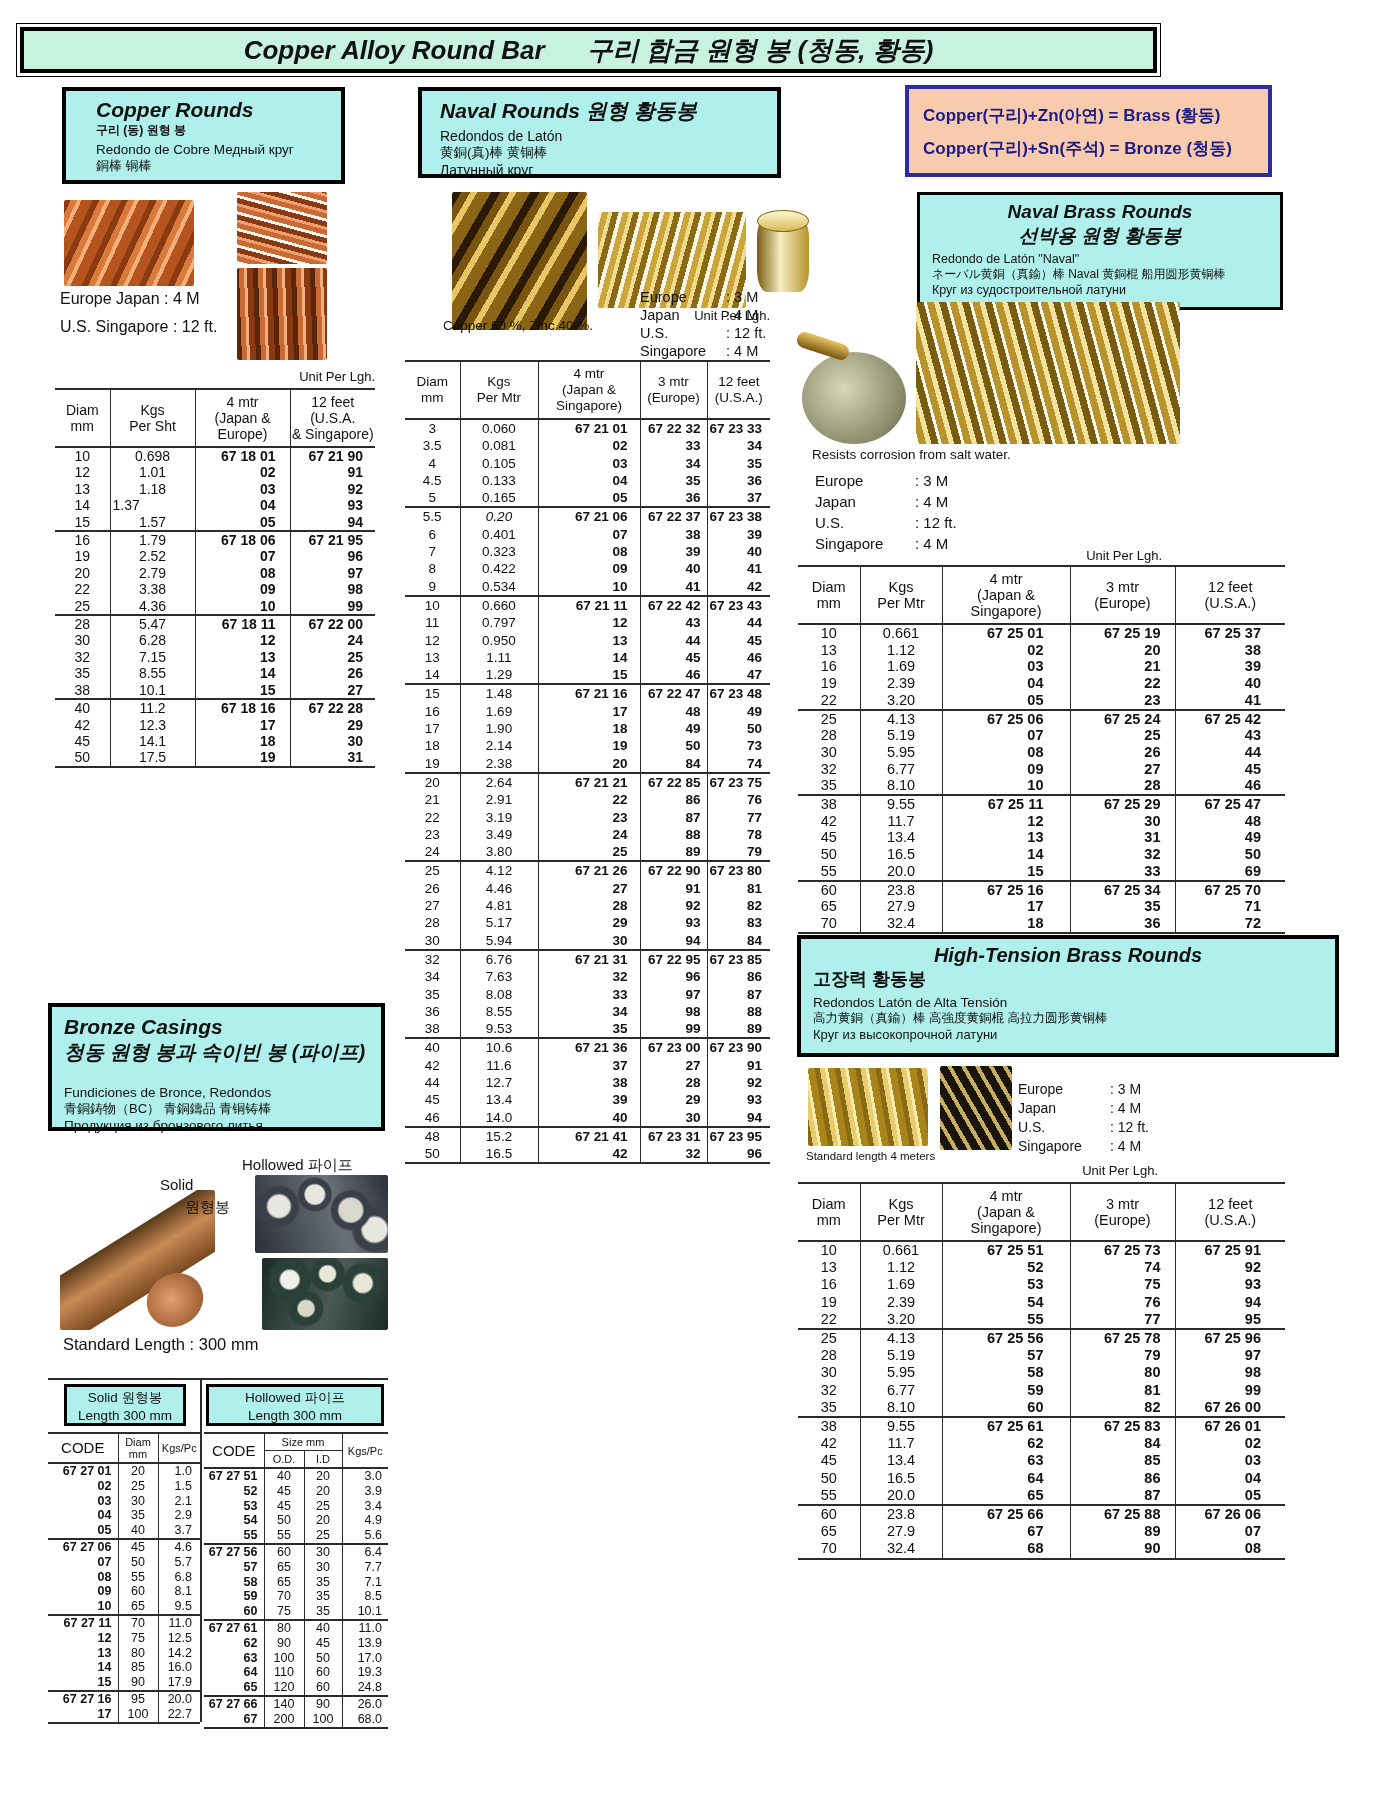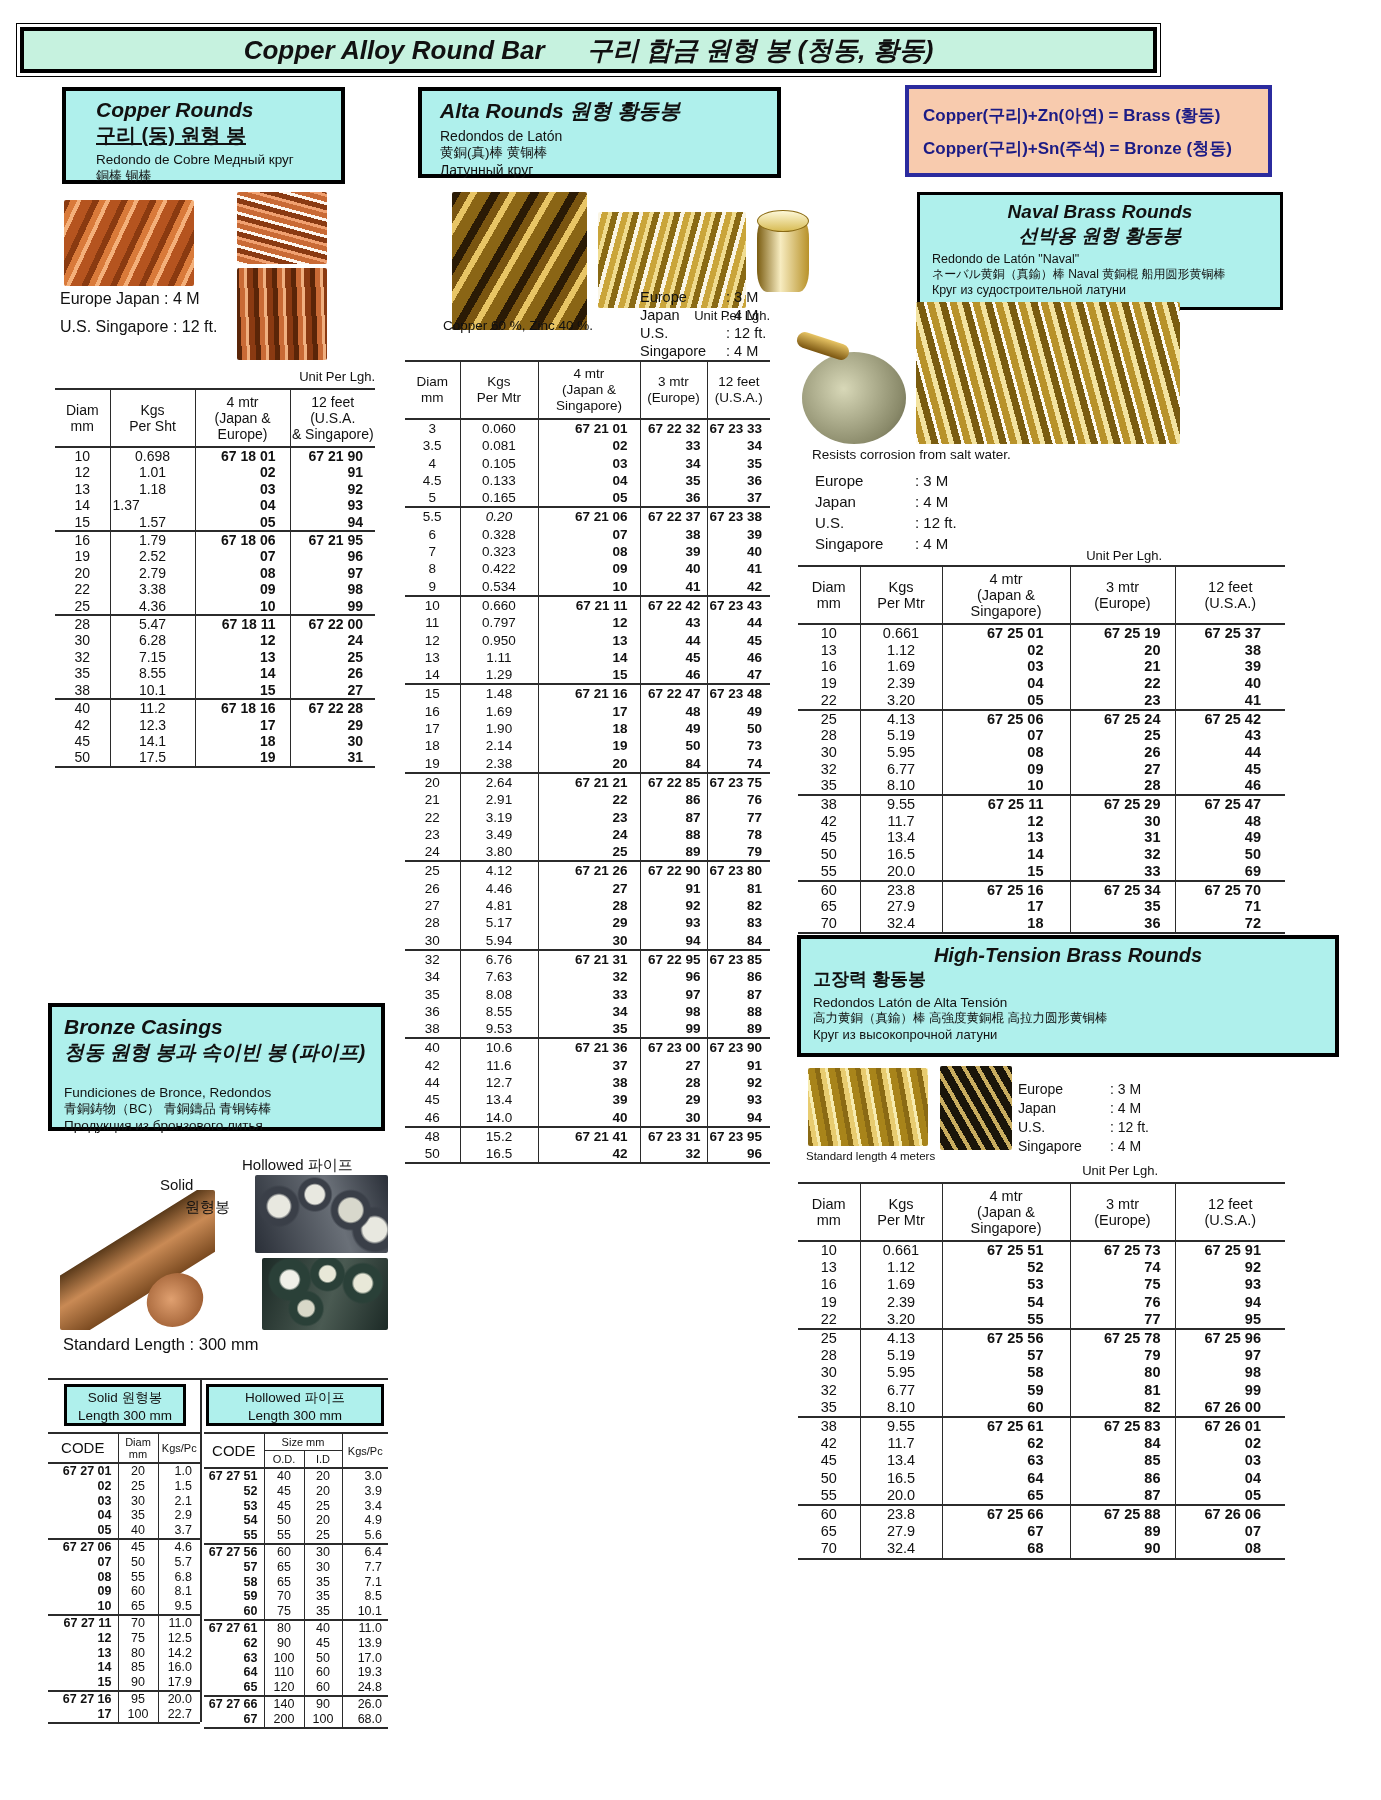--- a/index.html
+++ b/index.html
@@ -86,21 +86,21 @@
 
 <div id="page">
 
   <div class="abs titlebar">
     <span>Copper  Alloy  Round Bar</span>
     <span>구리 합금 원형 봉 (청동, 황동)</span>
   </div>
 
   <div class="abs hdrbox" style="left:62px;top:87px;width:283px;height:97px;padding:7px 0 0 30px;">
     <div class="h-en" style="font-size:21px;">Copper Rounds</div>
-    <div class="h-ko" style="font-size:20px;text-decoration:underline;">구리 (동) 원형 봉</div>
+    <div class="h-ko" style="font-size:12px;">구리 (동) 원형 봉</div>
     <div class="h-sm" style="font-size:13.5px;margin-top:3px;">Redondo de Cobre    Медный круг</div>
     <div class="h-sm" style="font-size:13px;">銅棒        铜棒</div>
   </div>
   <div class="abs photo ph-copper-a" style="left:64px;top:200px;width:130px;height:86px;"></div>
   <div class="abs photo ph-copper-b" style="left:237px;top:192px;width:90px;height:72px;"></div>
   <div class="abs photo ph-copper-c" style="left:237px;top:268px;width:90px;height:92px;"></div>
   <div class="abs" style="left:60px;top:290px;font-size:16px;">Europe  Japan : 4 M</div>
   <div class="abs" style="left:60px;top:318px;font-size:16px;">U.S.  Singapore : 12 ft.</div>
   <div class="abs unitnote" style="left:255px;top:369px;width:120px;">Unit Per Lgh.</div>
   <div class="abs dtable t-copper" style="left:55px;top:388px;">
@@ -489,21 +489,21 @@
             <td style="text-align: right; padding-right: 6px; font-weight: bold;">67</td>
             <td style="text-align: center;">200</td>
             <td style="text-align: center;">100</td>
             <td style="text-align: right; padding-right: 6px;">68.0</td>
           </tr>
         </tbody>
       </table>
     </div>
 
   <div class="abs hdrbox" style="left:418px;top:87px;width:363px;height:91px;padding:6px 0 0 18px;">
-    <div class="h-en" style="font-size:21px;">Alta Rounds  원형 황동봉</div>
+    <div class="h-en" style="font-size:21px;">Naval Rounds  원형 황동봉</div>
     <div class="h-sm" style="font-size:14px;margin-top:3px;">Redondos de Latón</div>
     <div class="h-sm" style="font-size:13.5px;">黄銅(真)棒    黄铜棒</div>
     <div class="h-sm" style="font-size:14px;">Латунный круг</div>
   </div>
   <div class="abs photo ph-brass-bundle" style="left:452px;top:192px;width:135px;height:138px;"></div>
   <div class="abs photo ph-brass-row" style="left:598px;top:212px;width:148px;height:96px;"></div>
   <div class="abs photo ph-cyl" style="left:757px;top:216px;width:52px;height:76px;">
     <div class="ph-cyl-top"></div>
   </div>
   <div class="abs" style="left:443px;top:318px;font-size:13.5px;">Copper 60 %, Zinc 40 %.</div>
@@ -582,21 +582,21 @@
           </tr>
           <tr class="gs">
             <td style="text-align: center;">5.5</td>
             <td style="text-align: center; font-style: italic;">0.20</td>
             <td style="text-align: right; padding-right: 12px; font-weight: bold;">67 21 06</td>
             <td style="text-align: right; padding-right: 6px; font-weight: bold;">67 22 37</td>
             <td style="text-align: right; padding-right: 8px; font-weight: bold;">67 23 38</td>
           </tr>
           <tr>
             <td style="text-align: center;">6</td>
-            <td style="text-align: center;">0.328</td>
+            <td style="text-align: center;">0.401</td>
             <td style="text-align: right; padding-right: 12px; font-weight: bold;">07</td>
             <td style="text-align: right; padding-right: 6px; font-weight: bold;">38</td>
             <td style="text-align: right; padding-right: 8px; font-weight: bold;">39</td>
           </tr>
           <tr>
             <td style="text-align: center;">7</td>
             <td style="text-align: center;">0.323</td>
             <td style="text-align: right; padding-right: 12px; font-weight: bold;">08</td>
             <td style="text-align: right; padding-right: 6px; font-weight: bold;">39</td>
             <td style="text-align: right; padding-right: 8px; font-weight: bold;">40</td>

